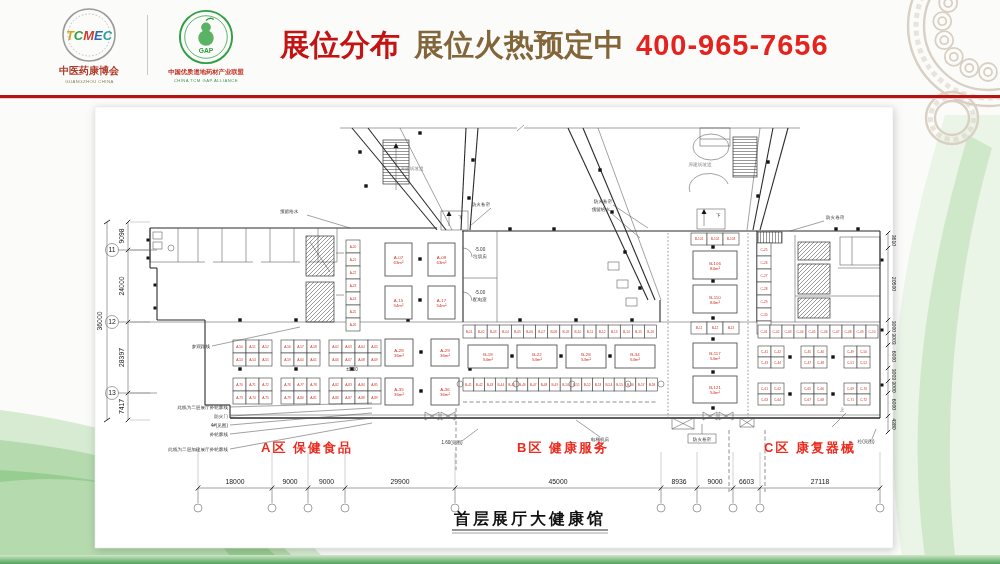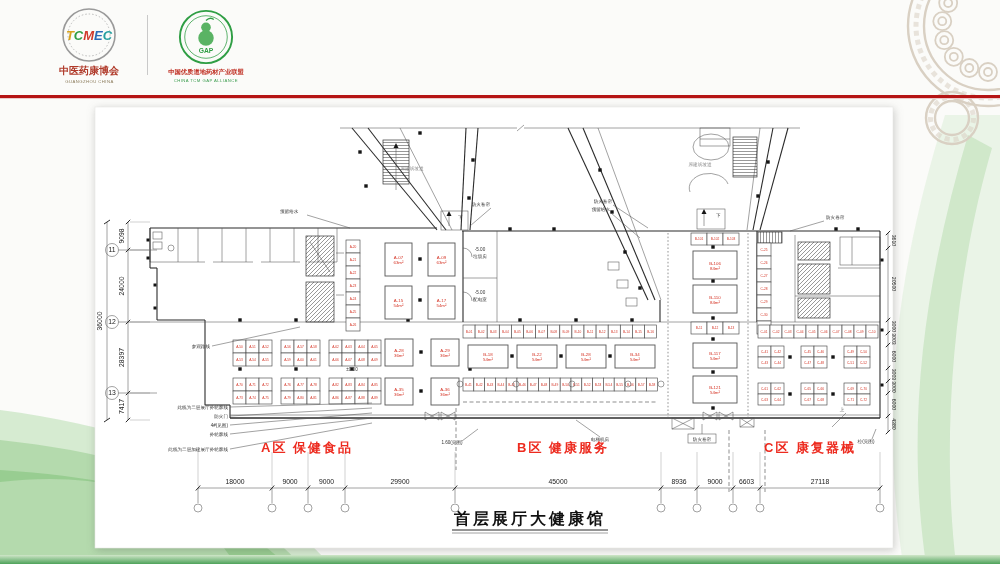--- a/index.html
+++ b/index.html
@@ -120,20 +120,25 @@
       <svg width="58" height="58" viewBox="0 0 60 60">
         <circle cx="30" cy="30" r="27" class="lg2ring"></circle>
         <circle cx="30" cy="30" r="22" class="lg2ring2"></circle>
         <circle cx="30" cy="20" r="5" class="gourd"></circle>
         <circle cx="30" cy="31" r="8" class="gourd"></circle>
         <path d="M30,13 C33,10 36,10 38,12" stroke="#2f9e44" stroke-width="1.4" fill="none"></path>
         <text x="30" y="47" class="gapTxt">GAP</text>
       </svg>
       <div class="lgName red">中国优质道地药材产业联盟</div>
       <div class="lgSub green">CHINA TCM GAP ALLIANCE</div>
+    </div>
+    <div class="titles">
+      <span class="t-red">展位分布</span>
+      <span class="t-brown">展位火热预定中</span>
+      <span class="t-phone">400-965-7656</span>
     </div>
   </div>
   <div class="redline"></div>
   <div class="redline2"></div>
 
   <svg class="plansvg" viewBox="0 0 1000 564">
     <defs>
       <pattern id="hH" width="4" height="3" patternUnits="userSpaceOnUse">
         <path d="M0,1.5H4" stroke="#333" stroke-width=".5"></path>
       </pattern>

